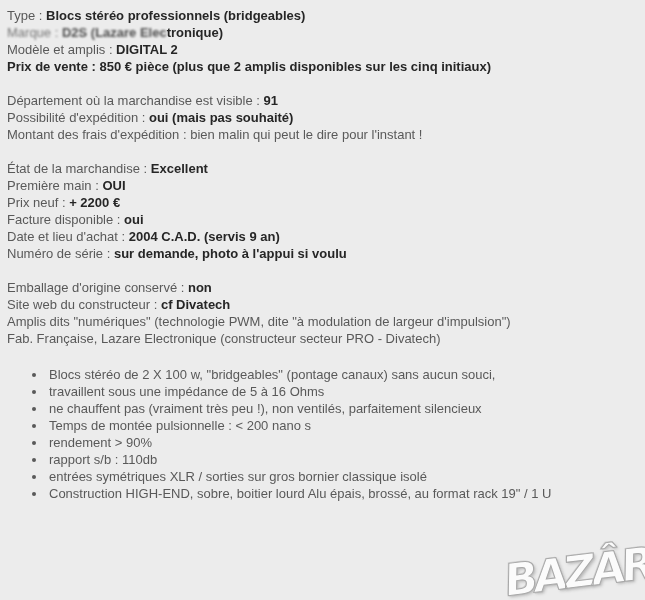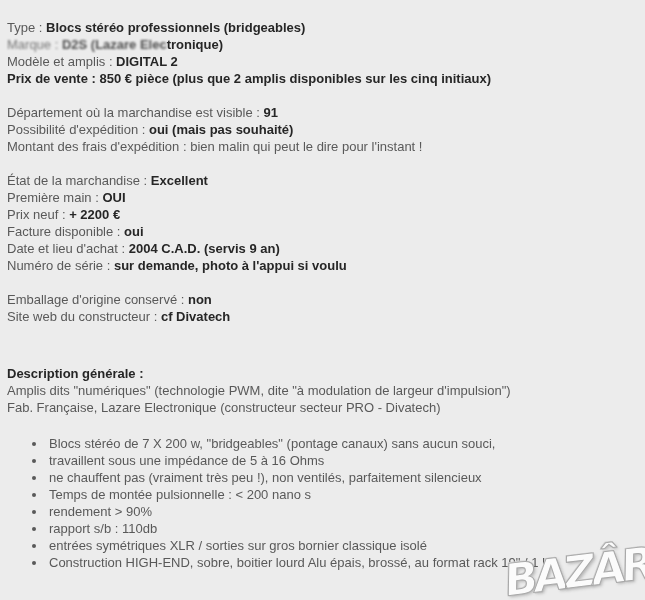--- a/index.html
+++ b/index.html
@@ -14,21 +14,21 @@
     font-size: 13px;
     line-height: 17px;
     color: #595959;
     position: relative;
     overflow: hidden;
   }
   .listing {
     padding: 7px 8px 0 7px;
   }
   .block {
-    margin: 12px 0 17px 0;
+    margin: 0 0 17px 0;
   }
   .block:last-of-type {
     margin-bottom: 0;
   }
   .line {
     white-space: pre-wrap;
   }
   .val-bold {
     font-weight: bold;
     color: #262626;
@@ -95,27 +95,26 @@
         <div class="line"><span class="label">Prix neuf : </span><span class="val-bold">+ 2200 €</span></div>
         <div class="line"><span class="label">Facture disponible : </span><span class="val-bold">oui</span></div>
         <div class="line"><span class="label">Date et lieu d'achat : </span><span class="val-bold">2004 C.A.D. (servis 9 an)</span></div>
         <div class="line"><span class="label">Numéro de série : </span><span class="val-bold">sur demande, photo à l'appui si voulu</span></div>
       </div>
       <div class="block">
         <div class="line"><span class="label">Emballage d'origine conservé : </span><span class="val-bold">non</span></div>
         <div class="line"><span class="label">Site web du constructeur : </span><span class="val-bold">cf Divatech</span></div>
       </div>
     </div>
-  <div class="desc-heading">Description générale :</div>
   <div id="desc-paras">
       <div class="desc-para">Amplis dits "numériques" (technologie PWM, dite "à modulation de largeur d'impulsion")</div>
       <div class="desc-para">Fab. Française, Lazare Electronique (constructeur secteur PRO - Divatech)</div>
     </div>
   <ul class="specs" id="spec-list">
-      <li>Blocs stéréo de 7 X 200 w, "bridgeables" (pontage canaux) sans aucun souci,</li>
+      <li>Blocs stéréo de 2 X 100 w, "bridgeables" (pontage canaux) sans aucun souci,</li>
       <li>travaillent sous une impédance de 5 à 16 Ohms</li>
       <li>ne chauffent pas (vraiment très peu !), non ventilés, parfaitement silencieux</li>
       <li>Temps de montée pulsionnelle : &lt; 200 nano s</li>
       <li>rendement &gt; 90%</li>
       <li>rapport s/b : 110db</li>
       <li>entrées symétriques XLR / sorties sur gros bornier classique isolé</li>
       <li>Construction HIGH-END, sobre, boitier lourd Alu épais, brossé, au format rack 19" / 1 U</li>
     </ul>
 </main>
 

